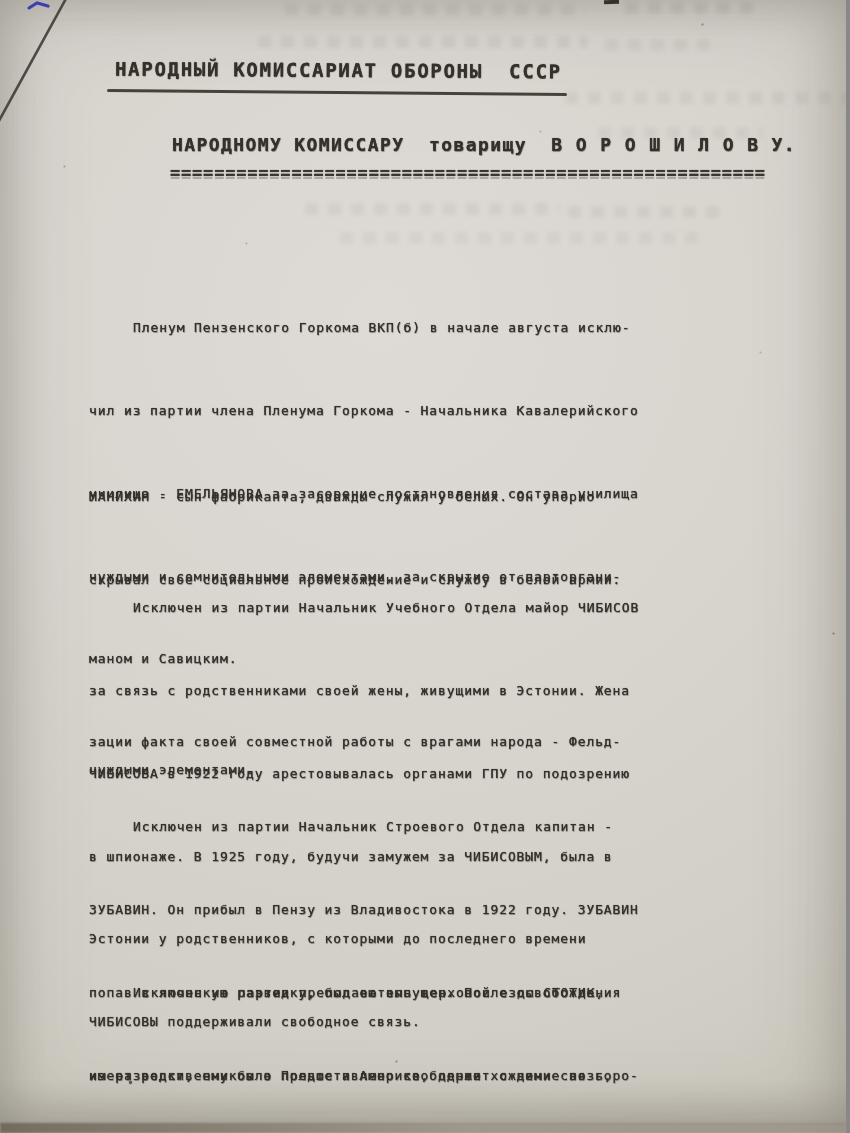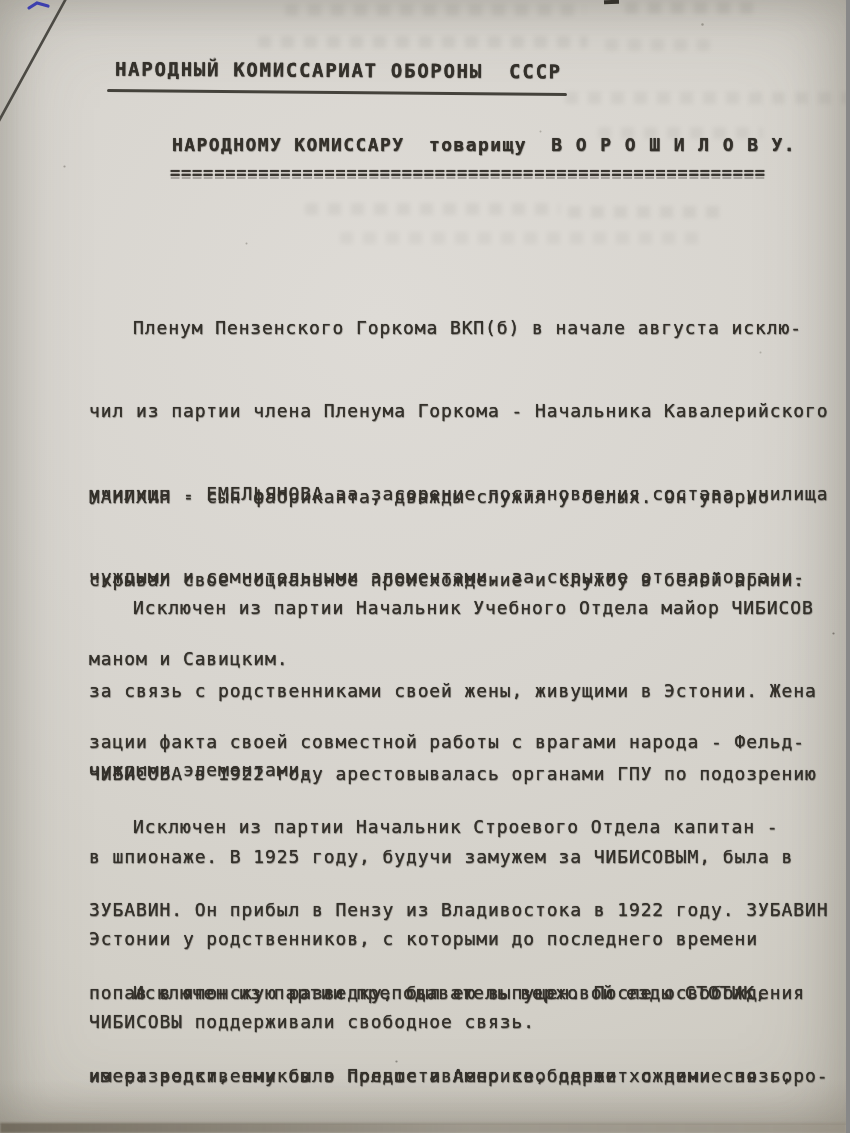--- a/index.html
+++ b/index.html
@@ -13,21 +13,21 @@
     box-shadow: inset 0 0 90px rgba(95,90,78,.28), inset -18px 0 40px rgba(95,90,78,.12), inset 14px 0 34px rgba(95,90,78,.14);
   }
   
   .tw{
     position:absolute;
     color:#34312b;
     white-space:pre;
     text-shadow: 0 0 .8px rgba(44,41,35,.9), .5px .6px .7px rgba(44,41,35,.4);
   }
   .body-par{
-    font-size:18px;
+    font-size:13px;
     line-height:27.6px;
     letter-spacing:.9px;
     left:89px;
   }
   .body-par .ln{white-space:pre;}
   .body-par .indent{padding-left:44px;}
   .letterhead{
     left:115px;top:57px;
     font-size:19px;font-weight:bold;letter-spacing:1.7px;line-height:26px;
     transform:rotate(.35deg);

